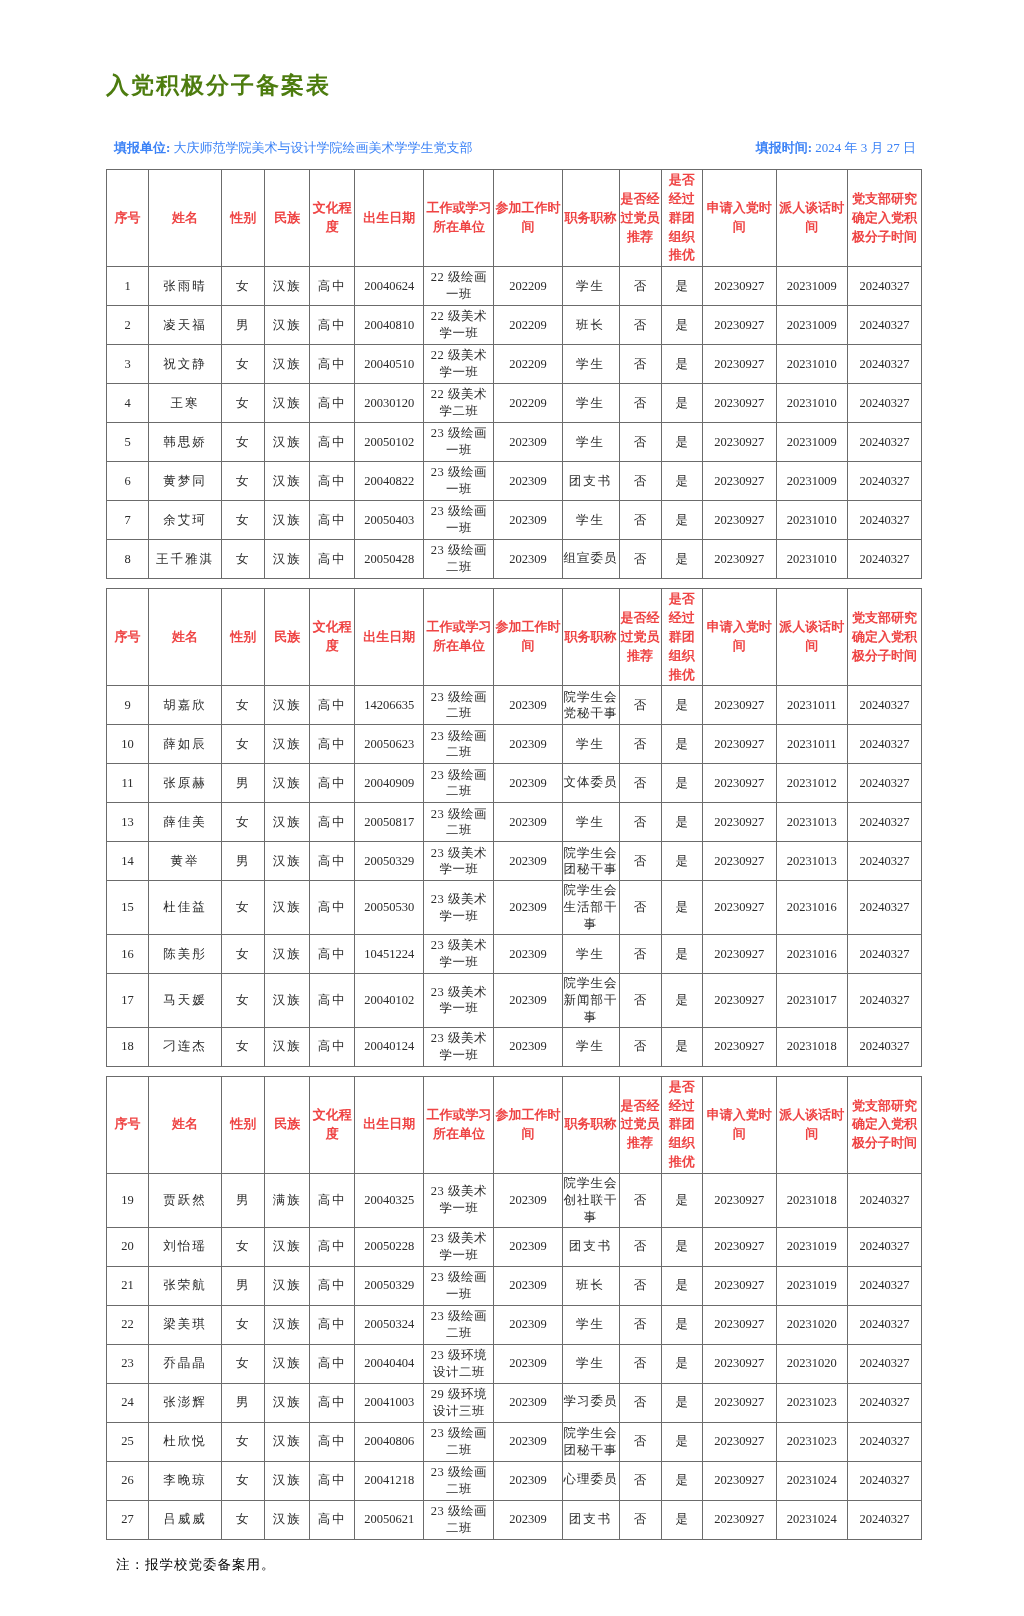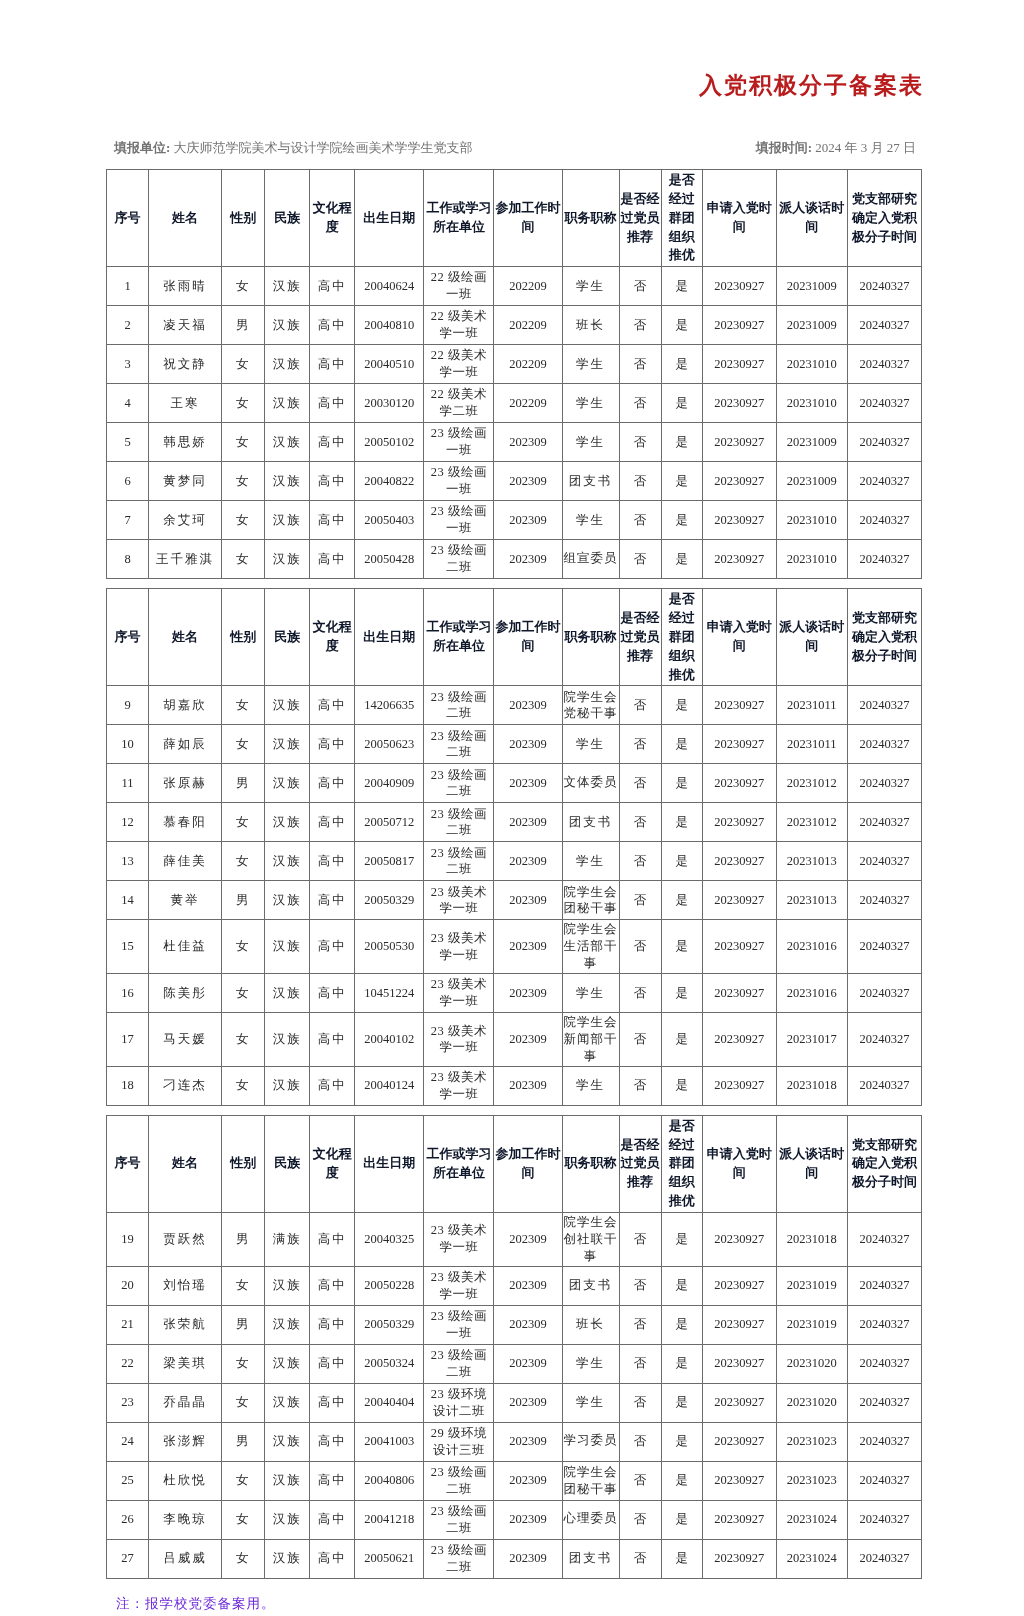--- a/index.html
+++ b/index.html
@@ -8,52 +8,52 @@
     font-family:"Liberation Serif","DejaVu Serif",serif;
     color:#2e2e2e;
   }
   .page{
     box-sizing:border-box;
     width:1024px;min-height:1616px;
     padding:70px 100px 40px 106px;
     background:#ffffff;
   }
   .title{
-    font-size:23px;font-weight:bold;text-align:right;
-    letter-spacing:2px;color:#b91c1c;margin:0 0 38px 0;
+    font-size:23px;font-weight:bold;text-align:left;
+    letter-spacing:2px;color:#4d7c0f;margin:0 0 38px 0;
   }
   .meta{
     display:flex;justify-content:space-between;align-items:baseline;
-    font-size:13px;margin:0 2px 12px 8px;color:#737373;
+    font-size:13px;margin:0 2px 12px 8px;color:#3b82f6;
   }
   .meta .label{font-weight:bold;}
   .meta-left{max-width:560px;}
   .meta-right{padding-right:6px;}
   table.record{
     border-collapse:collapse;table-layout:fixed;width:816px;
     margin:0 0 9px 0;background:#fff;
   }
   table.record th, table.record td{
     border:1px solid #6b6b6b;
     text-align:center;vertical-align:middle;
     padding:1px 1px;overflow:hidden;word-break:break-all;
   }
   table.record th{
     font-size:13px;font-weight:bold;height:92px;
-    line-height:1.45;color:#0f172a;
+    line-height:1.45;color:#ef4444;
   }
   table.record td{
     font-size:12.5px;height:36px;line-height:1.35;color:#2b2b2b;
   }
   td.cjk{letter-spacing:2px;}
   td.unit-cell{font-size:11.5px;letter-spacing:0.5px;line-height:1.4;margin-top:12px;}
   td.small{font-size:10px;letter-spacing:1px;font-family:Liberation Mono, monospace;}
   td.xsmall{font-size:9.5px;letter-spacing:1px;line-height:1.7;}
   .note{
-    font-size:13.5px;color:#6d28d9;margin:16px 0 0 10px;letter-spacing:1px;
+    font-size:13.5px;color:#000000;margin:16px 0 0 10px;letter-spacing:1px;
   }
 </style>
 </head>
 <body>
 
 <div class="page">
 
   <h1 class="title">入党积极分子备案表</h1>
 
   <div class="meta">
@@ -312,36 +312,20 @@
             <td class="unit-cell">23 级绘画二班</td>
             <td>202309</td>
             <td class="small">文体委员</td>
             <td>否</td>
             <td>是</td>
             <td>20230927</td>
             <td>20231012</td>
             <td>20240327</td>
           </tr>
           <tr>
-            <td>12</td>
-            <td class="cjk">慕春阳</td>
-            <td class="cjk">女</td>
-            <td class="cjk">汉族</td>
-            <td class="cjk">高中</td>
-            <td>20050712</td>
-            <td class="unit-cell">23 级绘画二班</td>
-            <td>202309</td>
-            <td class="cjk">团支书</td>
-            <td>否</td>
-            <td>是</td>
-            <td>20230927</td>
-            <td>20231012</td>
-            <td>20240327</td>
-          </tr>
-          <tr>
             <td>13</td>
             <td class="cjk">薛佳美</td>
             <td class="cjk">女</td>
             <td class="cjk">汉族</td>
             <td class="cjk">高中</td>
             <td>20050817</td>
             <td class="unit-cell">23 级绘画二班</td>
             <td>202309</td>
             <td class="cjk">学生</td>
             <td>否</td>

